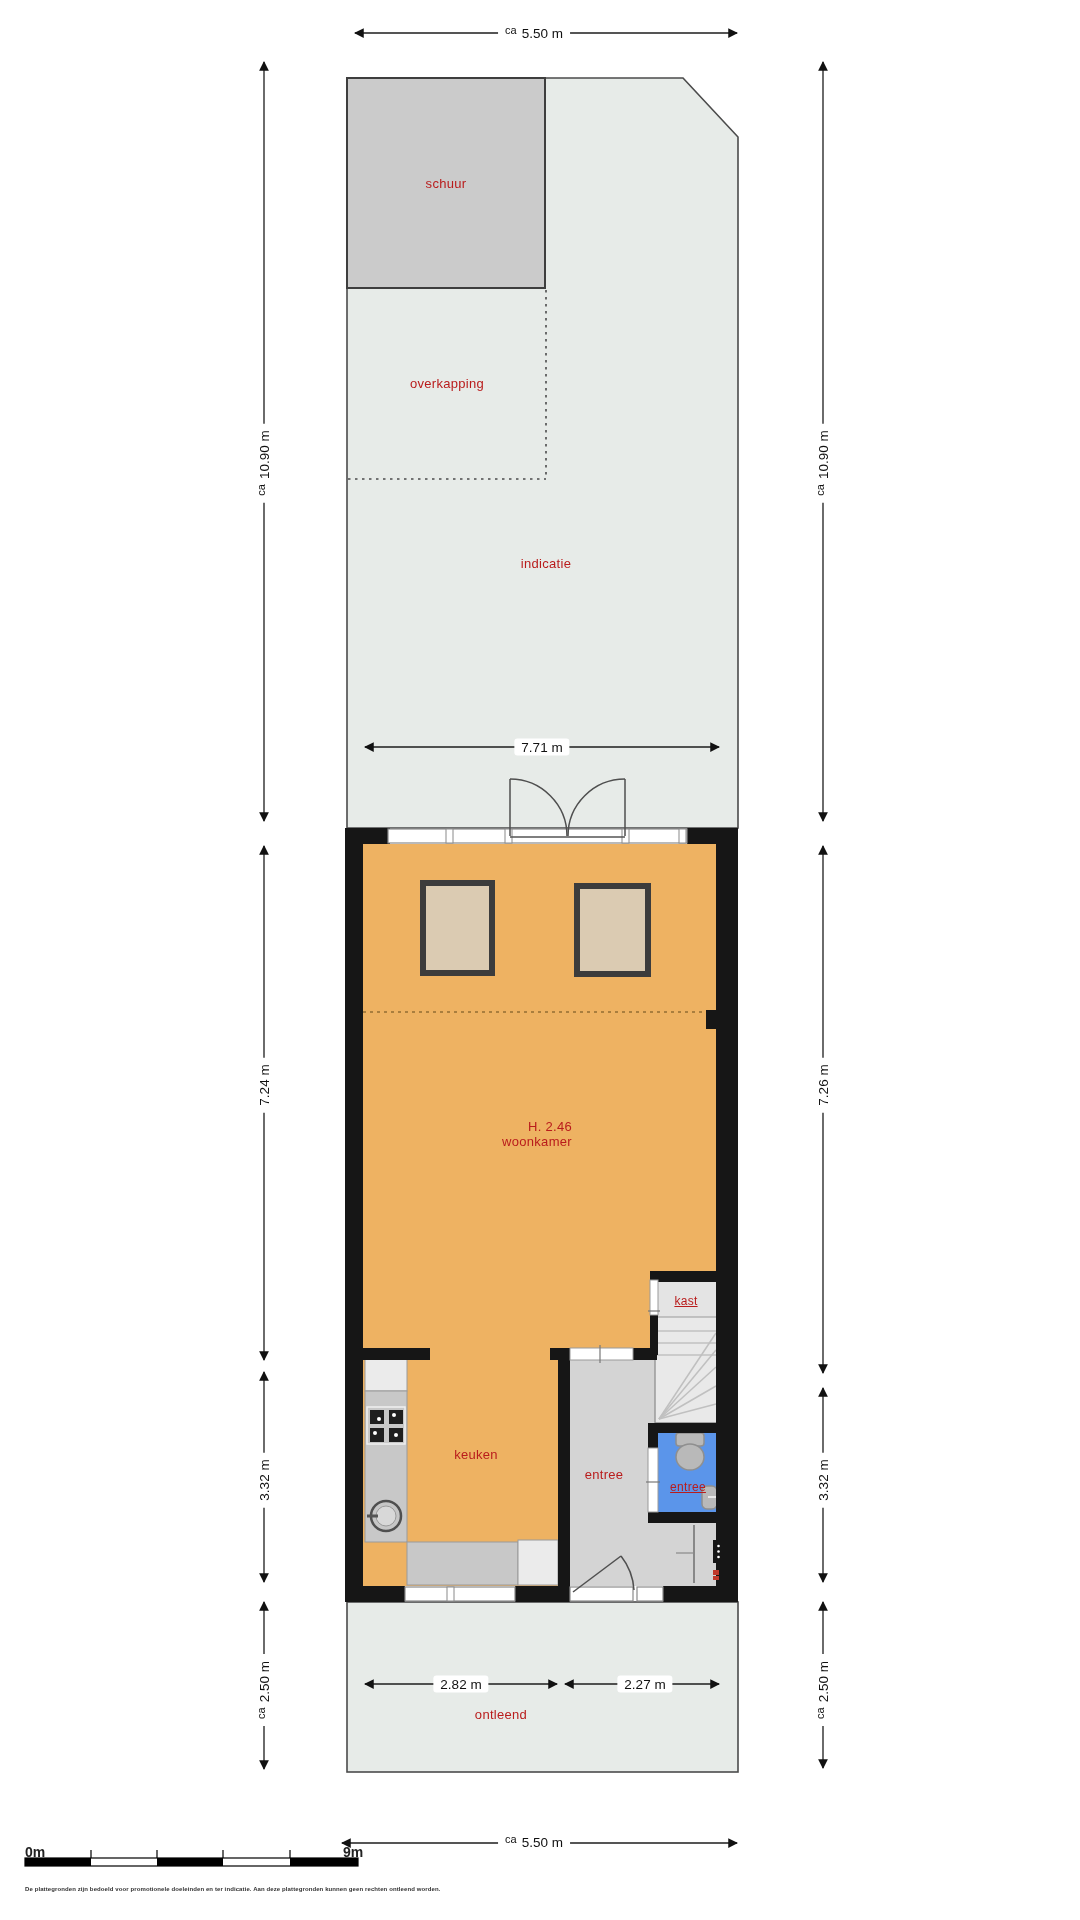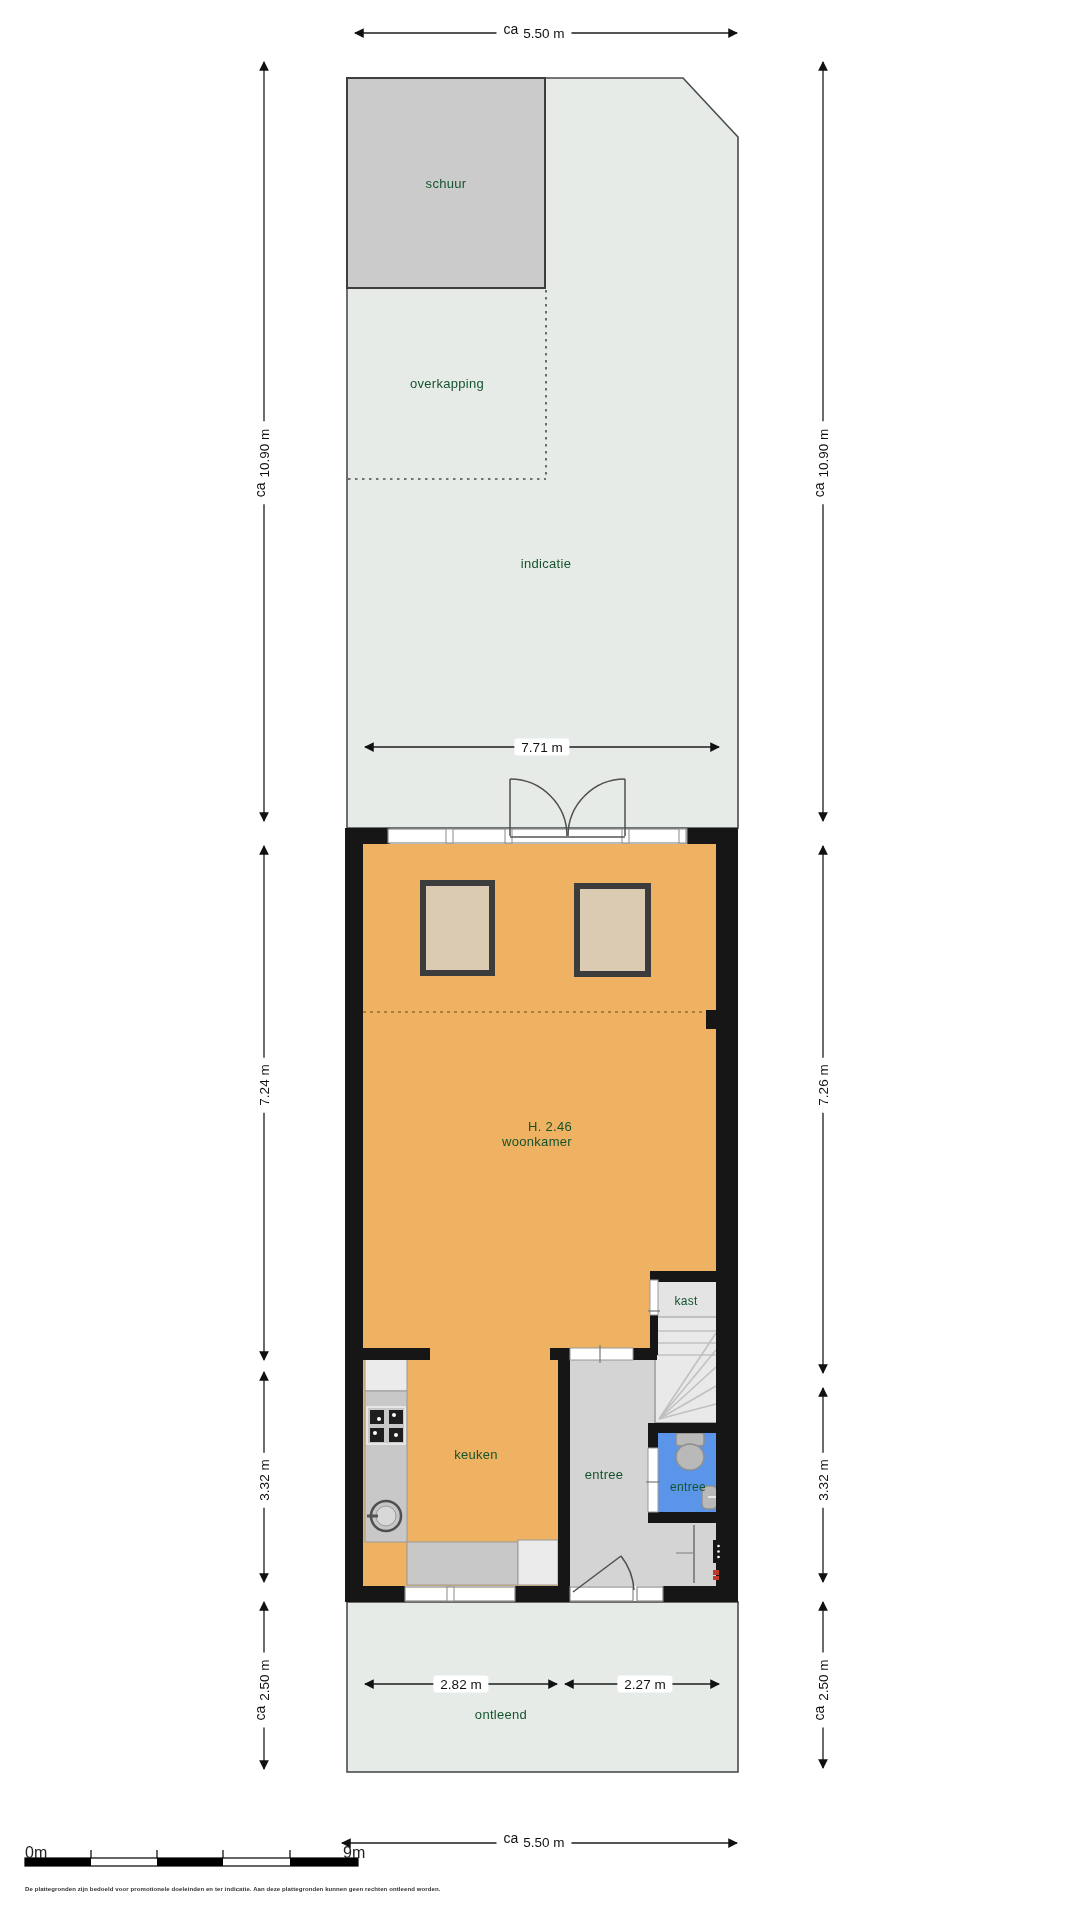--- a/index.html
+++ b/index.html
@@ -1,27 +1,27 @@
 <!DOCTYPE html>
 <html style="--c-wall: #161616; --c-garden: #e7ebe8; --c-shed: #cbcbcb; --c-floor: #eeb262; --c-entree: #d4d4d4; --c-kast: #e4e4e4; --c-stairs: #e9e9e9; --c-toilet: #5b95ea; --c-counter: #c8c8c8; --c-appliance: #ebebeb; --c-skylight: #dbcbb2; --c-extension_line: #a97e3e; --c-fixture: #b9b9b9; --c-meter_red: #c0392b;"><head>
 <meta charset="utf-8">
 <style>
   html,body{margin:0;padding:0;background:#ffffff;}
   #plan{position:relative;width:1080px;height:1920px;background:#fff;overflow:hidden;
         font-family:"Liberation Sans","DejaVu Sans",sans-serif;color:#1c1c1c;}
   #geom{position:absolute;left:0;top:0;z-index:1;}
   .lbl{position:absolute;z-index:3;transform:translate(-50%,-50%);white-space:nowrap;
-       font-size:13px;color:#14532d;letter-spacing:.3px;}
-  .lbl.small{font-size:12px;}
+       font-size:13px;color:#b91c1c;letter-spacing:.3px;}
+  .lbl.small{font-size:12px;text-decoration:underline;}
   .chip{position:absolute;z-index:3;transform:translate(-50%,-50%);white-space:nowrap;
         background:#fff;border-radius:3px;padding:1px 7px;font-size:13.5px;color:#111;}
   .chip.rot{transform:translate(-50%,-50%) rotate(-90deg);}
-  .ca{font-size:14px;position:relative;top:-4px;margin-right:5px;}
+  .ca{font-size:11px;position:relative;top:-4px;margin-right:5px;}
   .two-line{text-align:right;line-height:15px;}
-  #scale-labels span{position:absolute;font-size:16px;color:#222;z-index:3;}
+  #scale-labels span{position:absolute;font-size:14px;color:#222;z-index:3;font-weight:bold;}
   #disclaimer{position:absolute;left:25px;top:1886px;z-index:3;font-size:6px;
               font-weight:bold;color:#333;letter-spacing:.1px;}
 </style>
 </head>
 <body>
 
 <div id="plan">
 
   <svg id="geom" width="1080" height="1920" viewBox="0 0 1080 1920">
     <defs>

